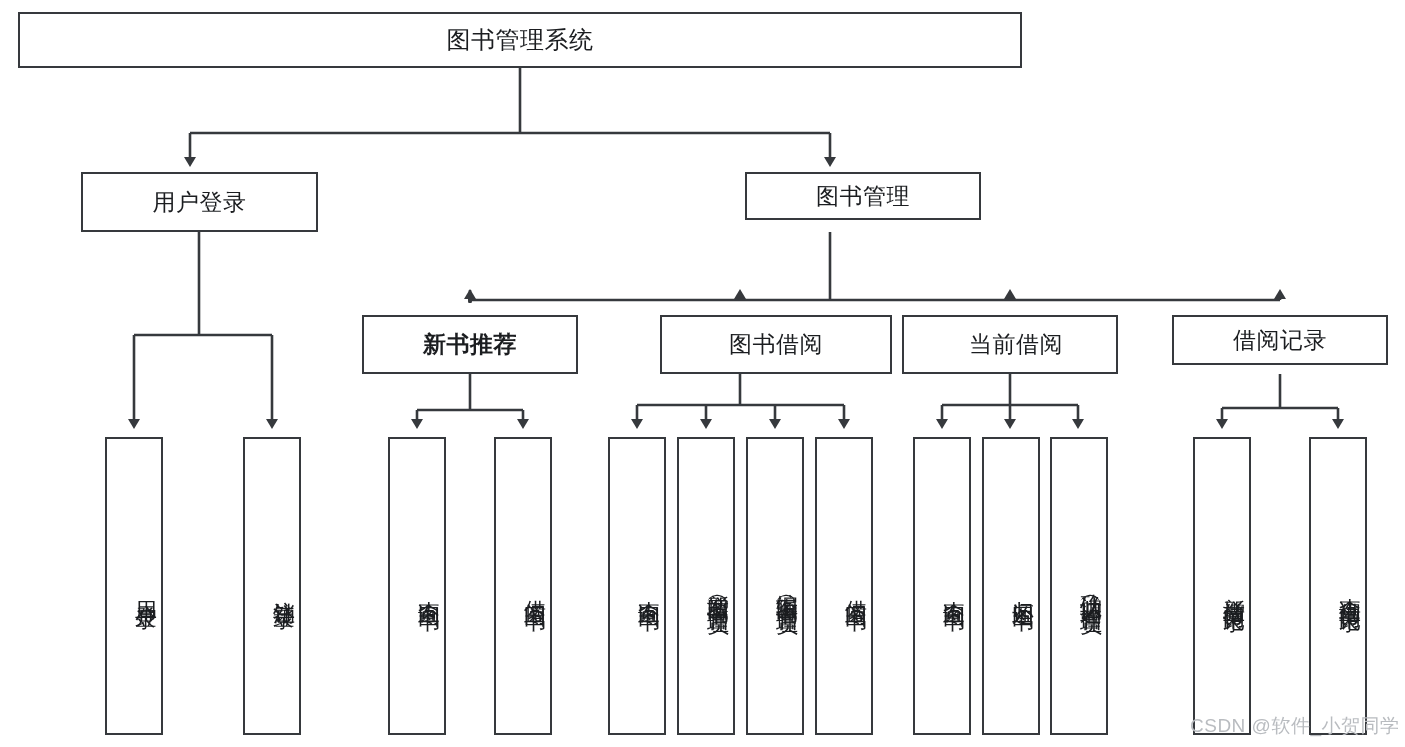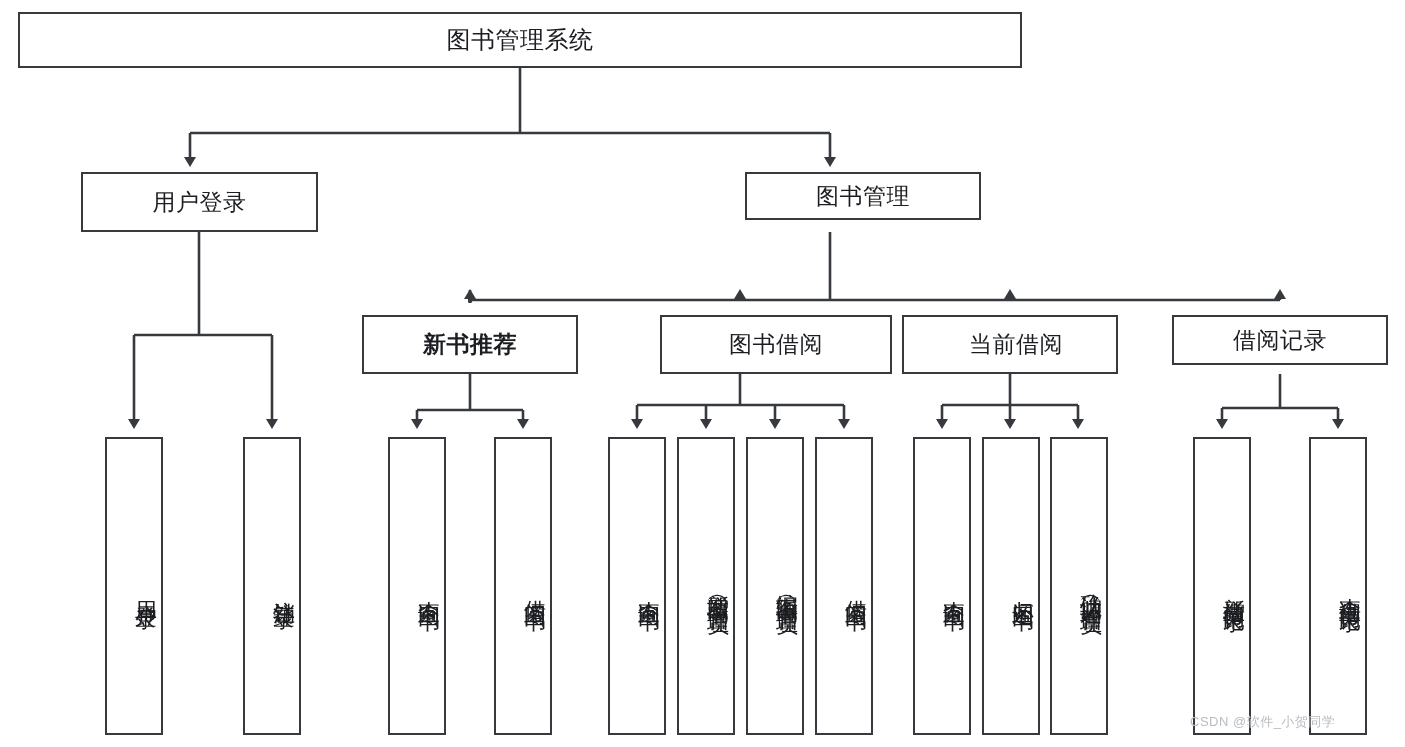--- a/index.html
+++ b/index.html
@@ -52,21 +52,21 @@
     align-items: flex-start;
     justify-content: center;
   }
   .node.v .txt {
     writing-mode: vertical-rl;
     text-orientation: upright;
     white-space: nowrap;
   }
   .watermark {
     position: absolute;
-    font-size: 13px;
+    font-size: 19px;
     color: #b9bcc0;
     white-space: nowrap;
     letter-spacing: 0.5px;
   }
 </style>
 </head>
 <body>
 
 <div id="canvas">
 

